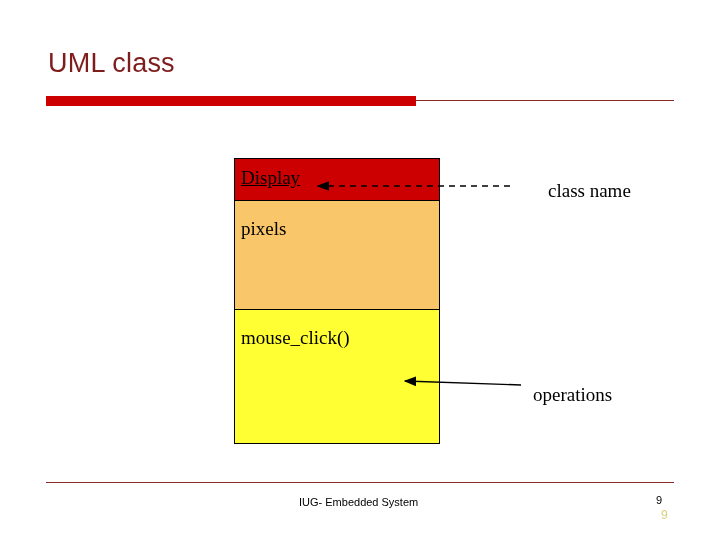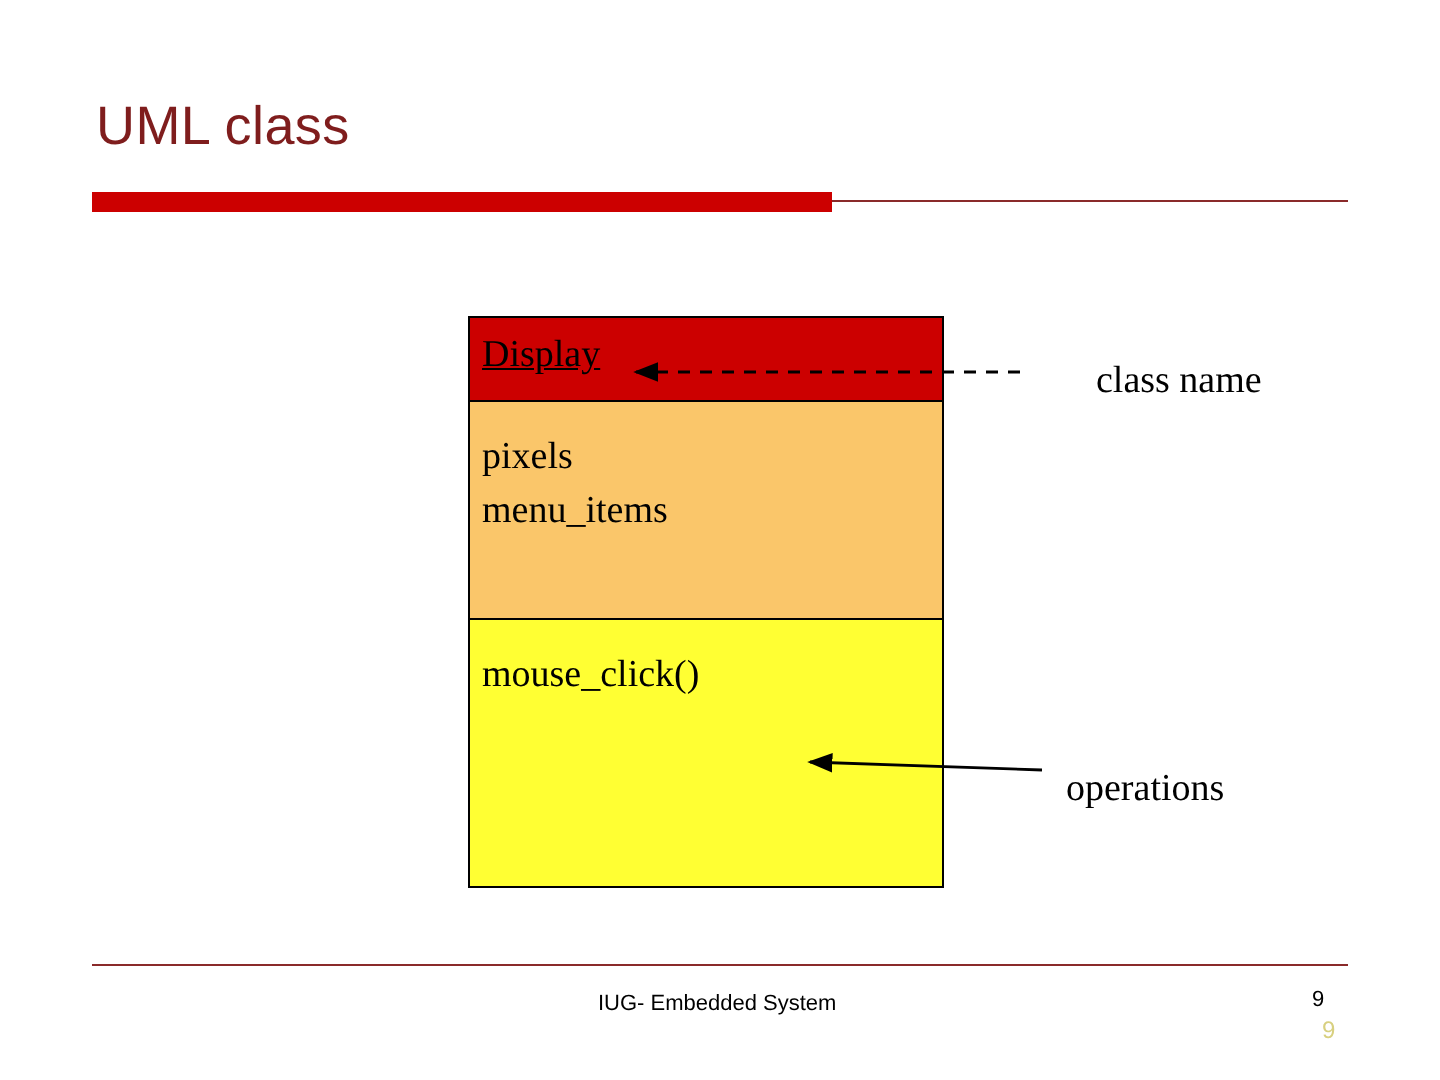--- a/index.html
+++ b/index.html
@@ -42,21 +42,21 @@
     width: 370px;
     height: 10px;
     background: #cc0000;
   }
 
   
   .uml-box {
     position: absolute;
     left: 234px;
     top: 158px;
-    width: 238px;
+    width: 206px;
     height: 286px;
     border: 1px solid #000000;
     box-sizing: border-box;
   }
   .uml-compartment {
     box-sizing: border-box;
     width: 100%;
     font-family: "Liberation Serif", serif;
     color: #000000;
   }
@@ -155,21 +155,20 @@
   <div class="slide-title">UML class</div>
   <div class="title-rule"></div>
   <div class="title-bar"></div>
 
   <div class="uml-box">
     <div class="uml-compartment uml-name">
       <span class="name-text">Display</span>
     </div>
     <div class="uml-compartment uml-attrs">
       <div class="uml-line">pixels</div>
-      <div class="uml-line">menu_items</div>
     </div>
     <div class="uml-compartment uml-ops">
       <div class="uml-line">mouse_click()</div>
     </div>
   </div>
 
   <svg class="arrow-svg" viewBox="0 0 720 540">
     <defs>
       <marker id="arrowhead" markerWidth="9" markerHeight="7" refX="8" refY="3.5" orient="auto">
         <polygon points="0 0, 9 3.5, 0 7" fill="#000000"></polygon>

